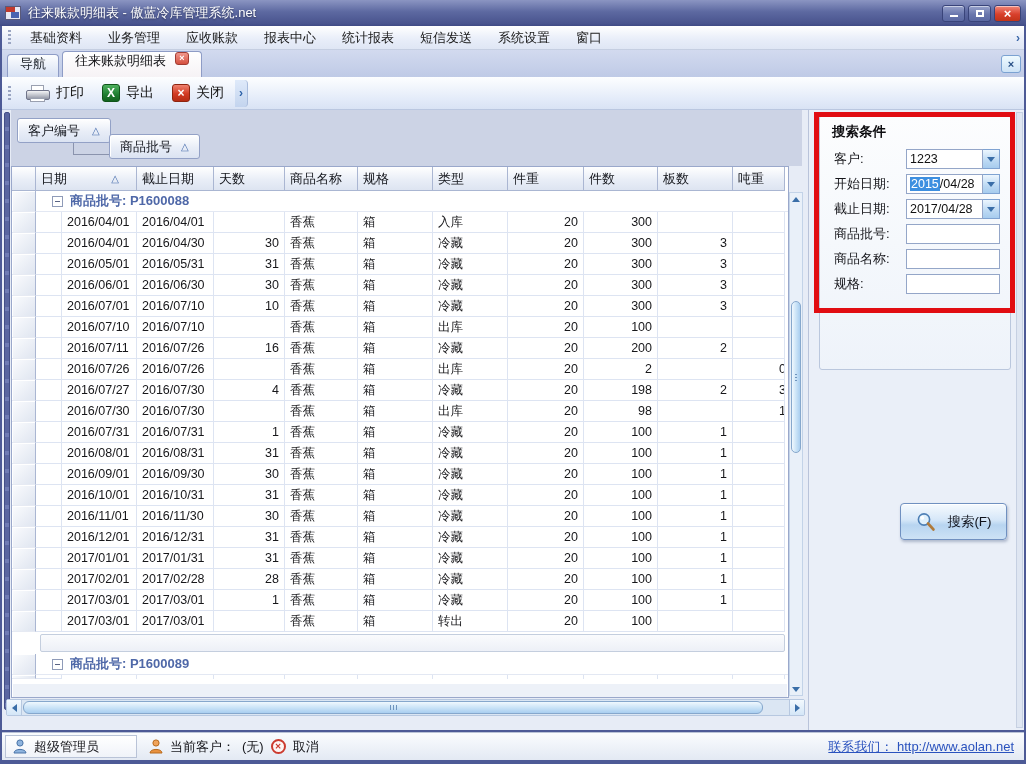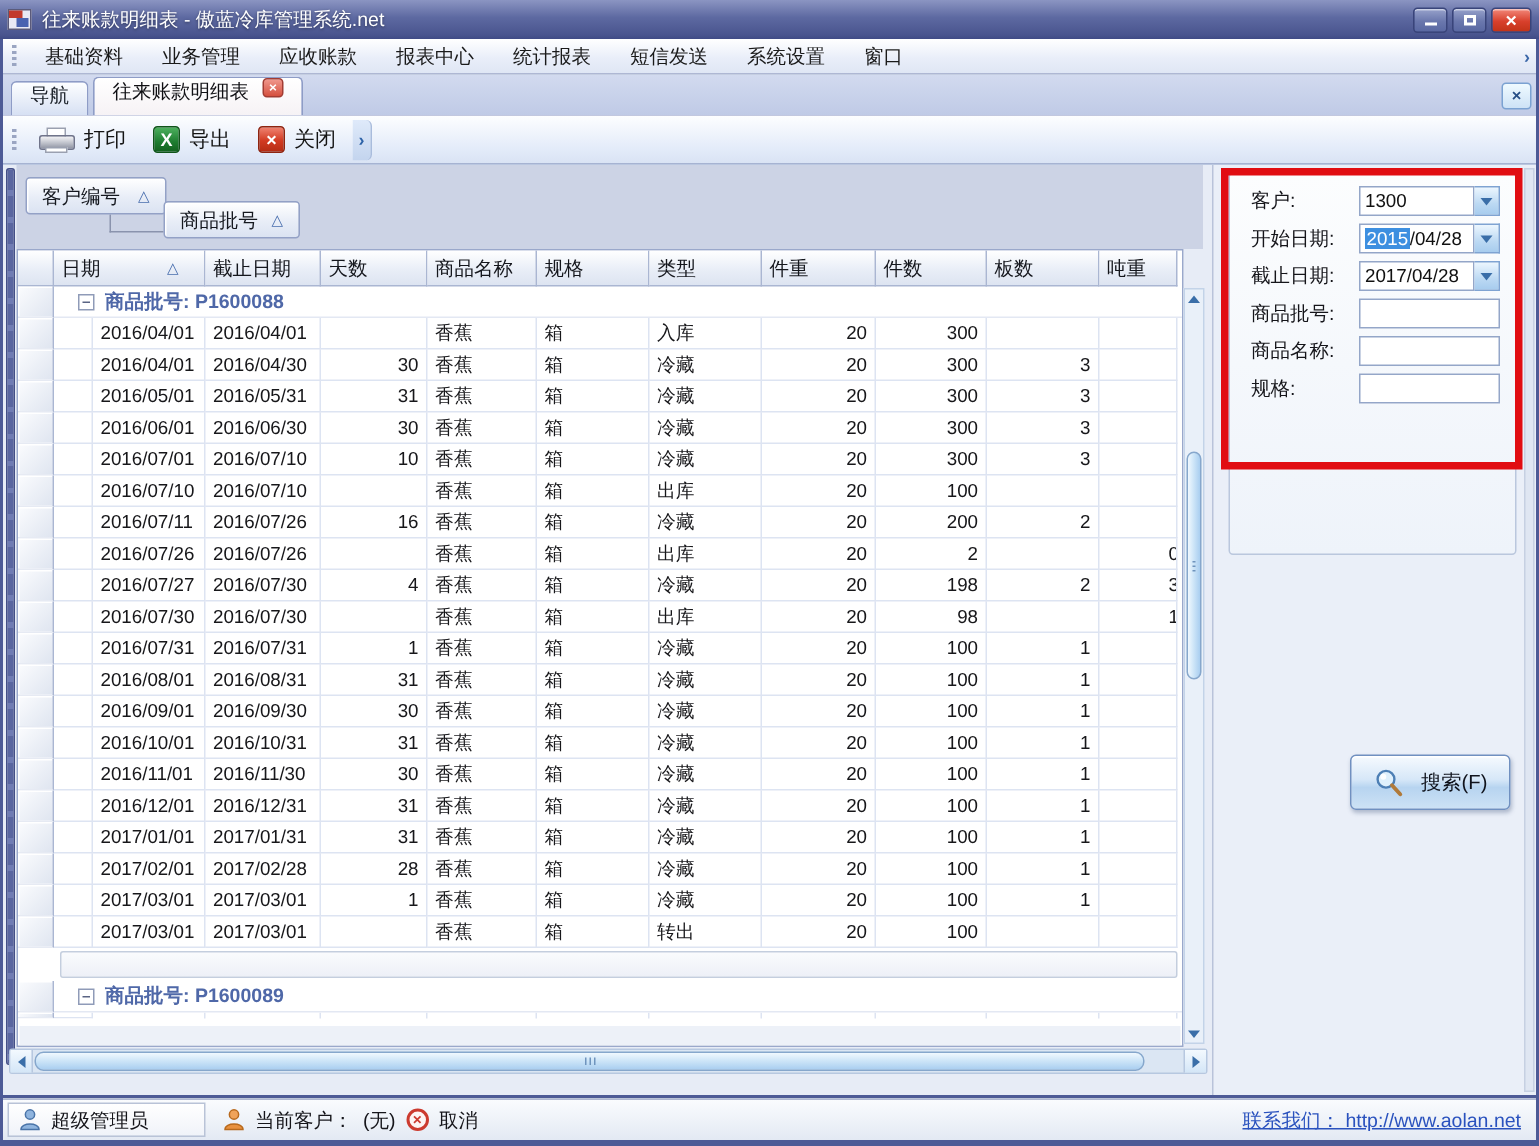--- a/index.html
+++ b/index.html
@@ -615,25 +615,26 @@
         <div class="h-thumb"></div>
         <div class="h-arrow right">
             <span class="tri-right"></span>
           </div>
       </div>
     </div>
 
     <div class="search-area">
       <div class="side-track"></div>
       <div class="groupbox">
+        <div class="gb-title">搜索条件</div>
         <div class="fields">
           <div class="field">
             <span class="flabel">客户:</span>
             <span class="inputbox">
-                <span>1300</span>
+                <span>1223</span>
               </span>
             <span class="combo-btn">
                 <span class="tri-down"></span>
               </span>
           </div>
           <div class="field">
             <span class="flabel">开始日期:</span>
             <span class="inputbox">
                 <span class="sel-part">2015</span>
                 <span>/04/28</span>

